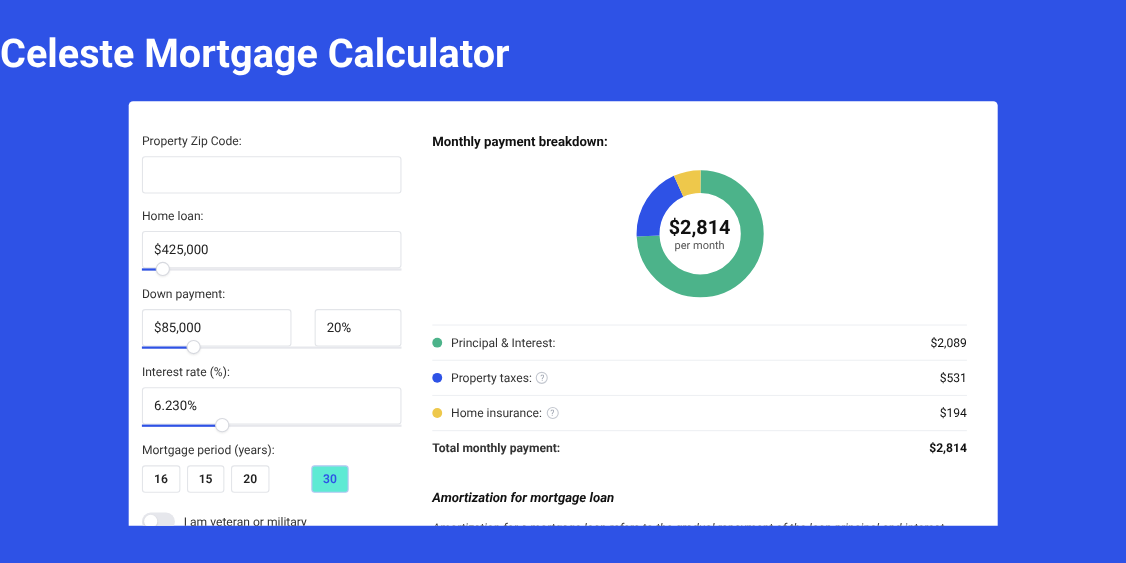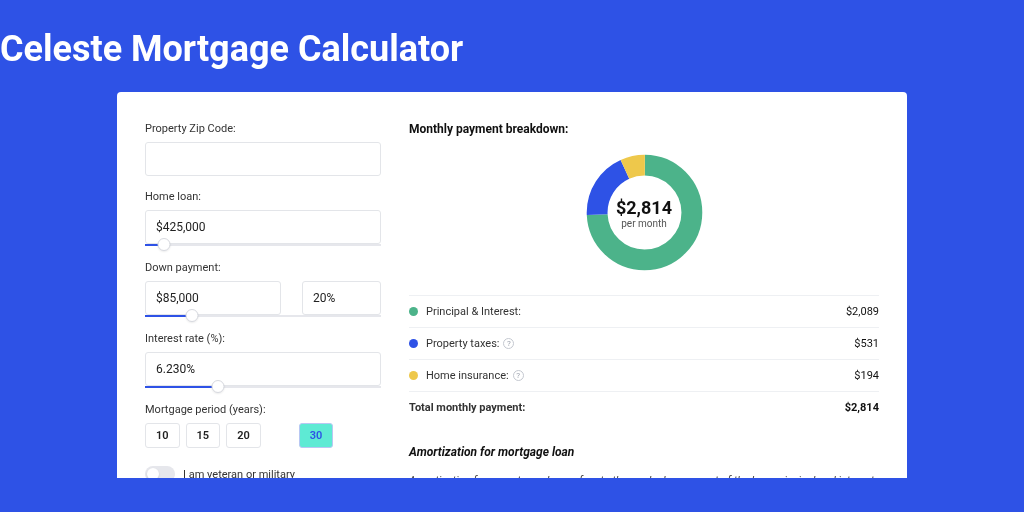--- a/index.html
+++ b/index.html
@@ -1,20 +1,20 @@
 <!DOCTYPE html>
 <html><head>
 <meta charset="utf-8">
 <style>
   * { box-sizing: border-box; margin: 0; padding: 0; font-family: -apple-system, BlinkMacSystemFont, "Segoe UI", Roboto, Arial, sans-serif; }
   body { background: #2e52e6; width: 1024px; height: 512px; overflow: hidden; }
   .title { color: #fff; font-size: 36px; font-weight: 700; padding: 28px 0 22px; }
   .card {
     background: #fff; width: 790px; margin: 0 auto; border-radius: 4px 4px 0 0;
-    padding: 30px 28px 0 28px; display: flex; gap: 28px; height: 386px; overflow: hidden;
+    padding: 30px 28px 0 12px; display: flex; gap: 28px; height: 386px; overflow: hidden;
   }
   .left { width: 236px; flex-shrink: 0; }
   .right { flex: 1; min-width: 0; }
   .field { margin-bottom: 14px; }
   .label { font-size: 11px; color: #333; margin-bottom: 7px; display: block; }
   .input {
     width: 100%; height: 34px; border: 1px solid #e3e5e9; border-radius: 3px;
     padding: 0 10px; font-size: 12px; color: #222;
   }
   .row2 { display: flex; gap: 21px; }
@@ -114,21 +114,21 @@
       <div class="slider-wrap">
         <div class="track"></div>
         <div class="fill" style="width:31%"></div>
         <div class="thumb" style="left:31%"></div>
       </div>
     </div>
 
     <div class="field">
       <label class="label">Mortgage period (years):</label>
       <div class="chips">
-        <button class="chip">10</button>
+        <button class="chip">16</button>
         <button class="chip">15</button>
         <button class="chip">20</button>
         <button class="chip active">30</button>
       </div>
     </div>
 
     <div class="toggle-row">
       <div class="toggle"></div>
       <span class="toggle-label">I am veteran or military</span>
     </div>

